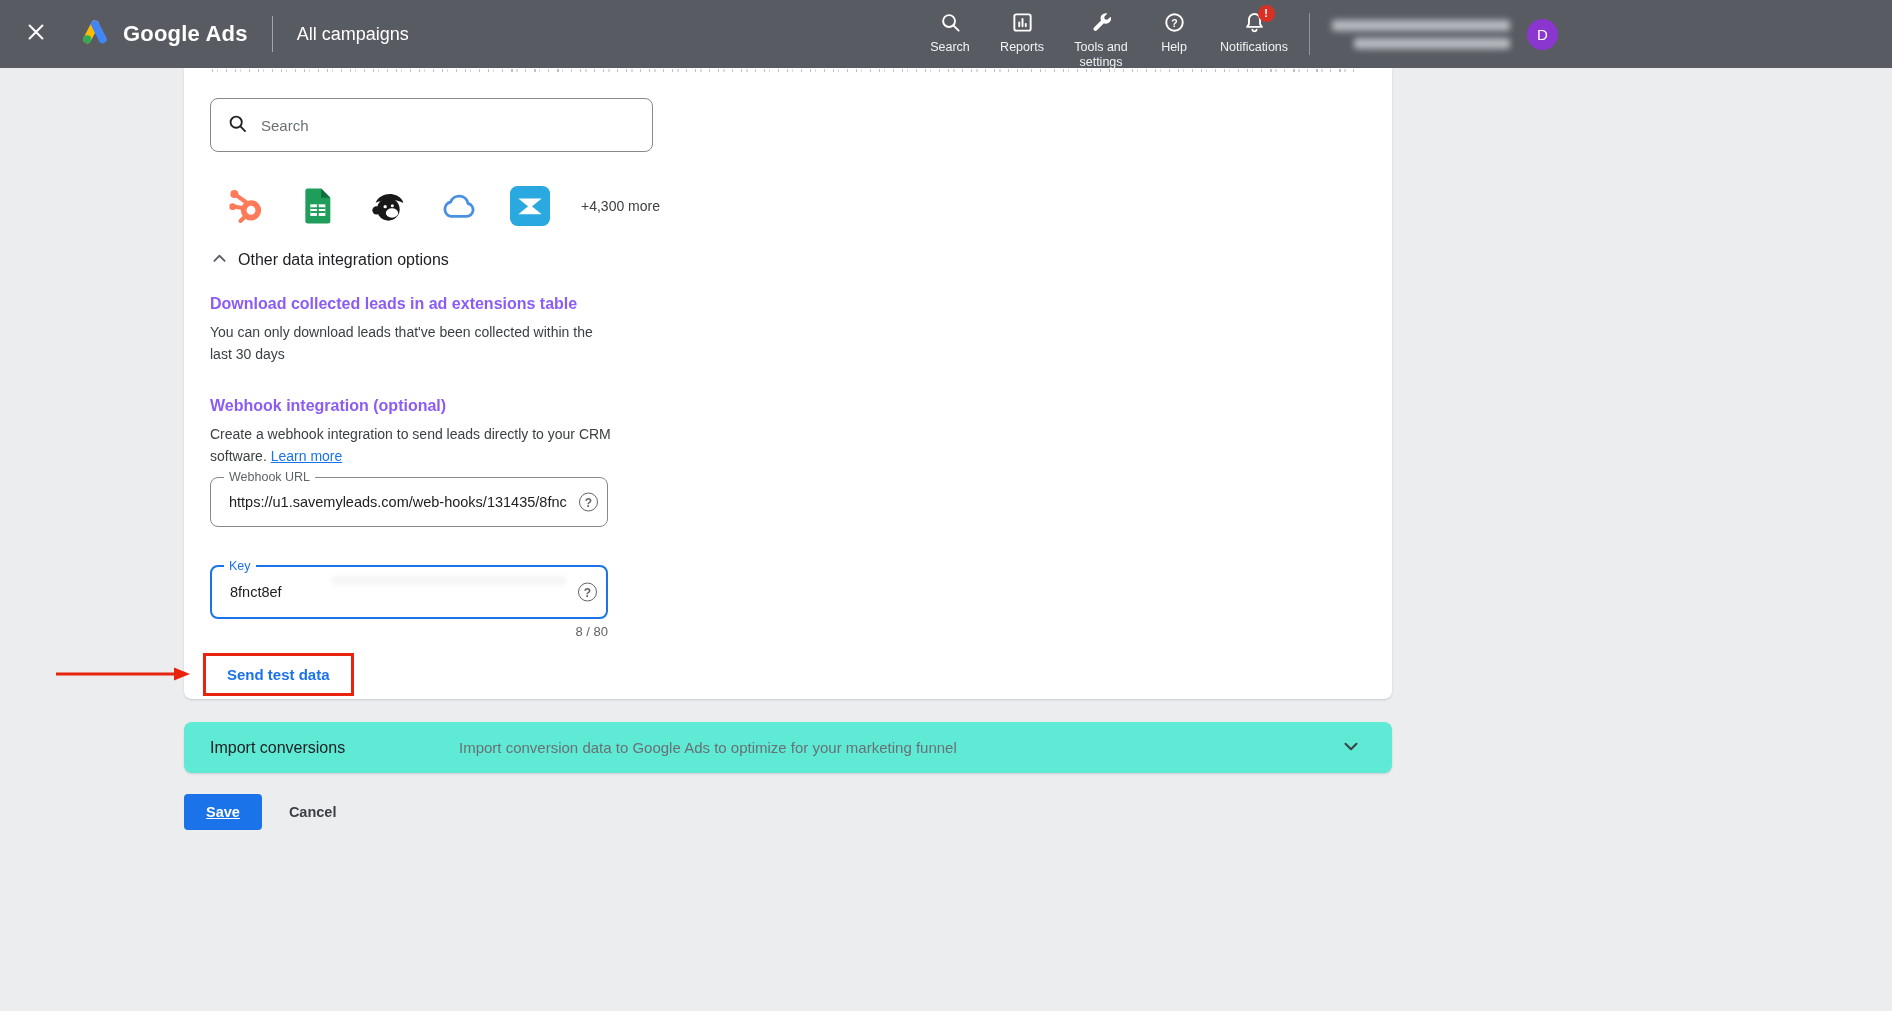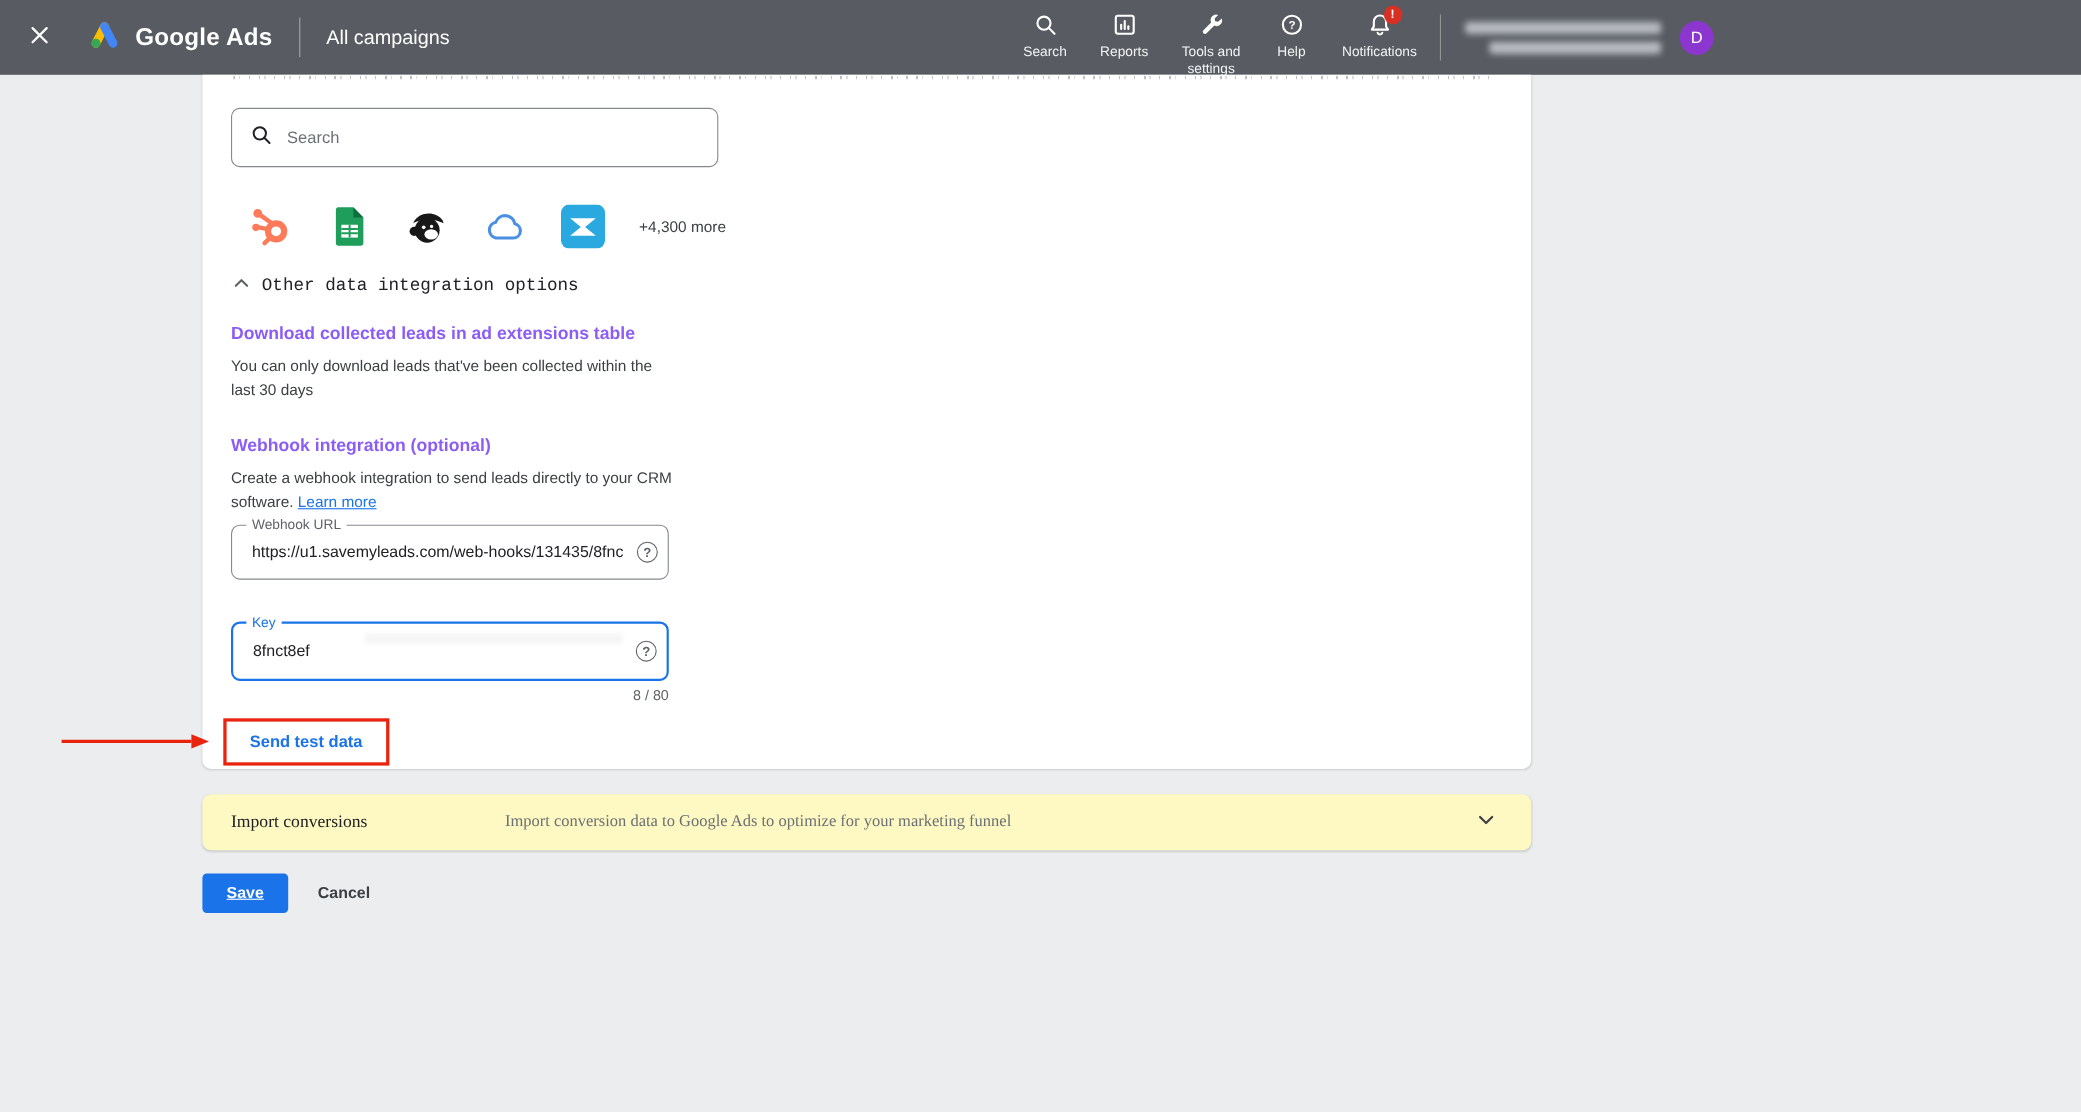--- a/index.html
+++ b/index.html
@@ -47,21 +47,21 @@
                 display:flex; align-items:center; padding:0 14px 0 16px; background:#fff; }
   .search-box input { border:none; outline:none; flex:1; font-size:15px; margin-left:13px;
                       font-family:"Liberation Sans", sans-serif; color:#202124; }
   .search-box input::placeholder { color:#6b7075; }
 
   .icons-row { margin-top:31px; display:flex; align-items:center; gap:31px; margin-left:16px; height:46px; }
   .app-icon { width:40px; height:40px; }
   .more-label { font-size:14px; color:#3c4043; margin-left:0; }
 
   .toggle-row { margin-top:20px; display:flex; align-items:center; gap:9px; cursor:pointer; height:22px; }
-  .toggle-row .t-label { font-size:16px; color:#202124;font-family:Liberation Mono, monospace; }
+  .toggle-row .t-label { font-size:16px; color:#202124; }
 
   .sec-title { margin-top:22px; font-size:16px; font-weight:700; color:#8b5cf6; line-height:22px; }
   .sec-desc { margin-top:6px; font-size:14px; color:#3c4043; line-height:22px; width:412px; }
   .sec-title.webhook { margin-top:30px; }
   a.learn-more { color:#1a73e8; text-decoration:underline; cursor:pointer; }
 
   .field { position:relative; margin-top:10px; width:398px; height:50px; border:1px solid #85898e;
            border-radius:8px; background:#fff; }
   .field .f-label { position:absolute; top:-8px; left:13px; background:#fff; padding:0 5px;
                     font-size:12.5px; color:#5f6368; }
@@ -79,23 +79,23 @@
 
   .counter-row { width:398px; margin-top:5px; text-align:right; font-size:13px; color:#5f6368; height:18px; }
 
   .send-row { margin-top:11px; height:43px; }
   .send-box { display:inline-flex; align-items:center; justify-content:center; height:43px;
               border:3px solid #e8240f; margin-left:-7px; padding:0 21px; }
   .send-link { color:#1a73e8; font-size:15px; font-weight:700; cursor:pointer; background:none; border:none;
                font-family:"Liberation Sans", sans-serif; }
   .annot-arrow { position:absolute; left:55px; top:598px; }
 
-  .import-bar { margin-top:23px; width:1208px; height:51px; background:#fef9c3; border-radius:8px;
+  .import-bar { margin-top:23px; width:1208px; height:51px; background:#5eead4; border-radius:8px;
                 box-shadow:0 1px 2px rgba(60,64,67,.18); display:flex; align-items:center;
-                padding:0 30px 0 26px; cursor:pointer; position:relative;font-family:Liberation Serif, serif; }
+                padding:0 30px 0 26px; cursor:pointer; position:relative; }
   .import-title { font-size:16px; color:#202124; }
   .import-desc { position:absolute; left:275px; font-size:15px; color:#6b7075; }
   .import-chevron { margin-left:auto; }
 
   .footer-row { margin-top:21px; display:flex; align-items:center; gap:27px; }
   .save-btn { background:#1a73e8; color:#fff; border:none; border-radius:4px; height:36px; padding:0 22px;
               font-size:14.5px; font-weight:700; cursor:pointer; font-family:"Liberation Sans", sans-serif;text-decoration:underline; }
   .cancel-btn { background:none; border:none; color:#3c4043; font-size:14.5px; font-weight:700;
               cursor:pointer; font-family:"Liberation Sans", sans-serif; }
 </style>

